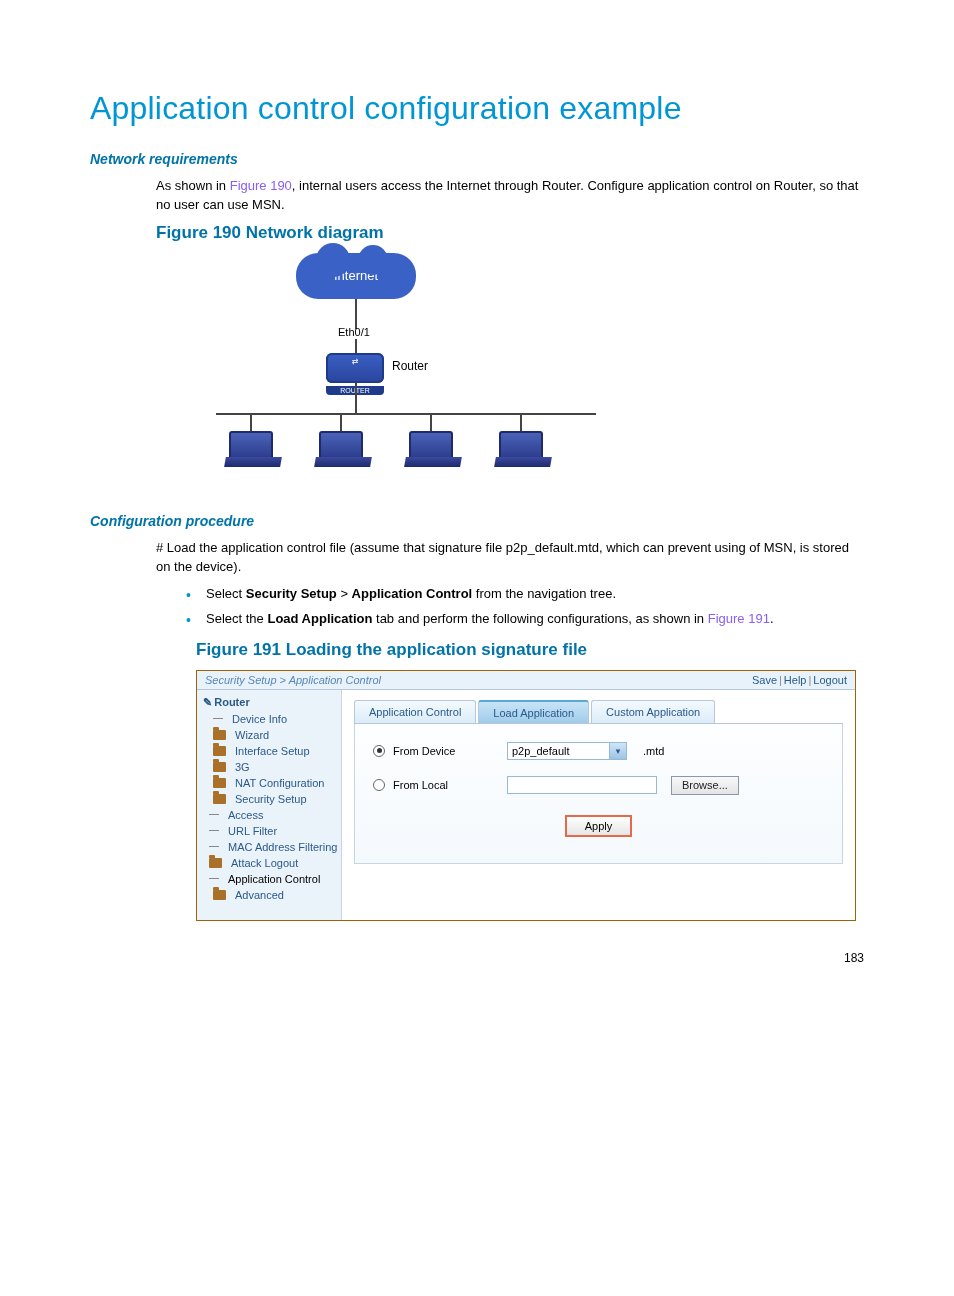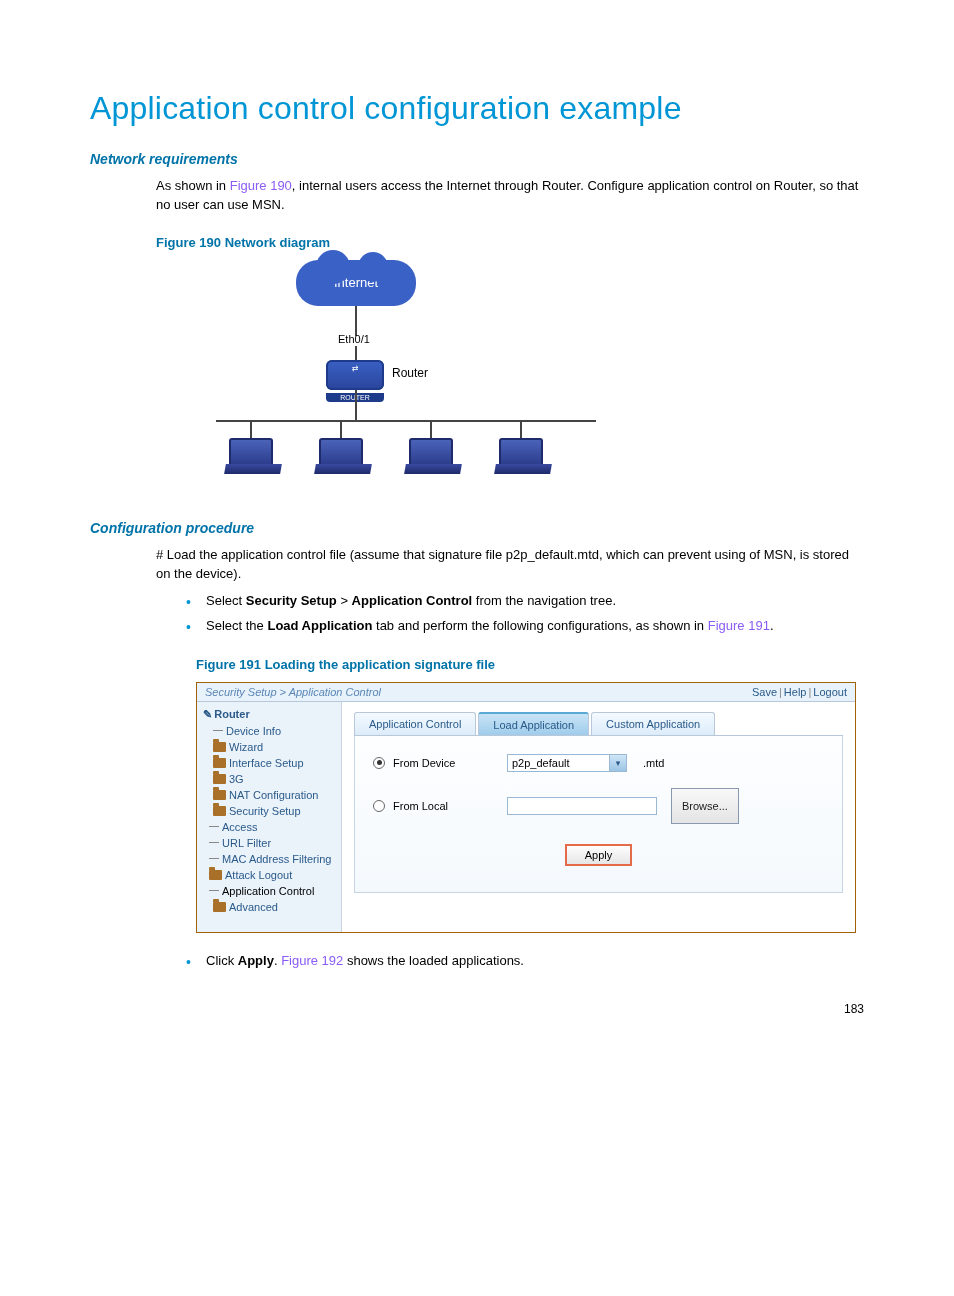--- a/index.html
+++ b/index.html
@@ -30,22 +30,22 @@
   .indent { margin-left: 66px; }
   p.body {
     font-size: 13px;
     line-height: 1.45;
     margin-bottom: 8px;
   }
   .linkref { color: #8b5cf6; }
   h3.figcap {
     color: #0073a8;
     font-weight: bold;
-    font-size: 13px;
-    margin-top: 20px;
+    font-size: 17px;
+    margin-top: 8px;
     margin-bottom: 10px;
   }
   ul.bullets {
     list-style: none;
     margin-left: 26px;
     margin-bottom: 10px;
   }
   ul.bullets li {
     position: relative;
     padding-left: 24px;
@@ -141,21 +141,21 @@
   .ss-body { display:flex; min-height:230px; }
   .ss-nav {
     width:145px;
     border-right:1px solid #c8d4e2;
     background:#eaf2fa;
     padding:4px 0 4px 2px;
     color:#2a5a8a;
   }
   .ss-nav .root { font-weight:bold; padding:2px 4px; display:flex; align-items:center; gap:2px;}
   .ss-nav ul { list-style:none; margin-left:12px; }
-  .ss-nav li { padding:2px 2px; white-space:nowrap; display:flex; align-items:center; gap:3px; }
+  .ss-nav li { padding:2px 2px; white-space:nowrap; display:flex; align-items:center; gap:9px; }
   .folder-icon {
     display:inline-block; width:13px; height:10px;
     background:#a87028; border-radius:1px; position:relative;
   }
   .folder-icon::before{
     content:""; position:absolute; top:-3px; left:0; width:6px; height:3px;
     background:#a87028; border-radius:1px 1px 0 0;
   }
   .dash-icon { display:inline-block; width:10px; border-top:1px solid #888; vertical-align:middle; }
   .ss-nav .sub { margin-left:8px; }
@@ -188,21 +188,21 @@
   }
   .selectbox .val{flex:1;padding:0 4px;font-size:11px;}
   .selectbox .arrowbtn{
     width:17px;height:100%;background:linear-gradient(#cfe6f7,#9cc4e4);
     border-left:1px solid #99b8d4;display:flex;align-items:center;justify-content:center;color:#2a5a8a;font-size:9px;
   }
   .ext{font-size:11px;margin-left:2px;}
   .textbox{border:1px solid #99b8d4;height:18px;width:150px;background:#fff;}
   .buttonx{
     border:1px solid #8898b0;background:linear-gradient(#f8f8f8,#e4e4e4);
-    padding:1px 10px;font-size:11px;color:#222;height:36px;display:inline-flex;align-items:center;
+    padding:1px 10px;font-size:11px;color:#222;height:19px;display:inline-flex;align-items:center;
   }
   .apply-row{text-align:center;margin-top:20px;}
   .apply-btn{
     border:2px solid #e46a4a; background:linear-gradient(#fefefe,#e6e6e6);
     padding:3px 18px;font-size:11px;display:inline-block;
   }
 
   .pagenum { text-align:right; font-size:12px; margin-top:30px; }
 </style>
 </head>
@@ -361,19 +361,16 @@
           </div>
           <div class="apply-row">
             <div class="apply-btn">Apply</div>
           </div>
         </div>
       </div>
     </div>
   </div>
 
   <ul class="bullets">
-    <li>
-      <span>Click </span><span class="bold">Apply</span><span>. </span><span class="linkref">Figure 192</span><span> shows the loaded applications.</span>
-    </li>
   </ul>
 </div>
 
 <div class="pagenum">183</div>
 
 </body></html>

